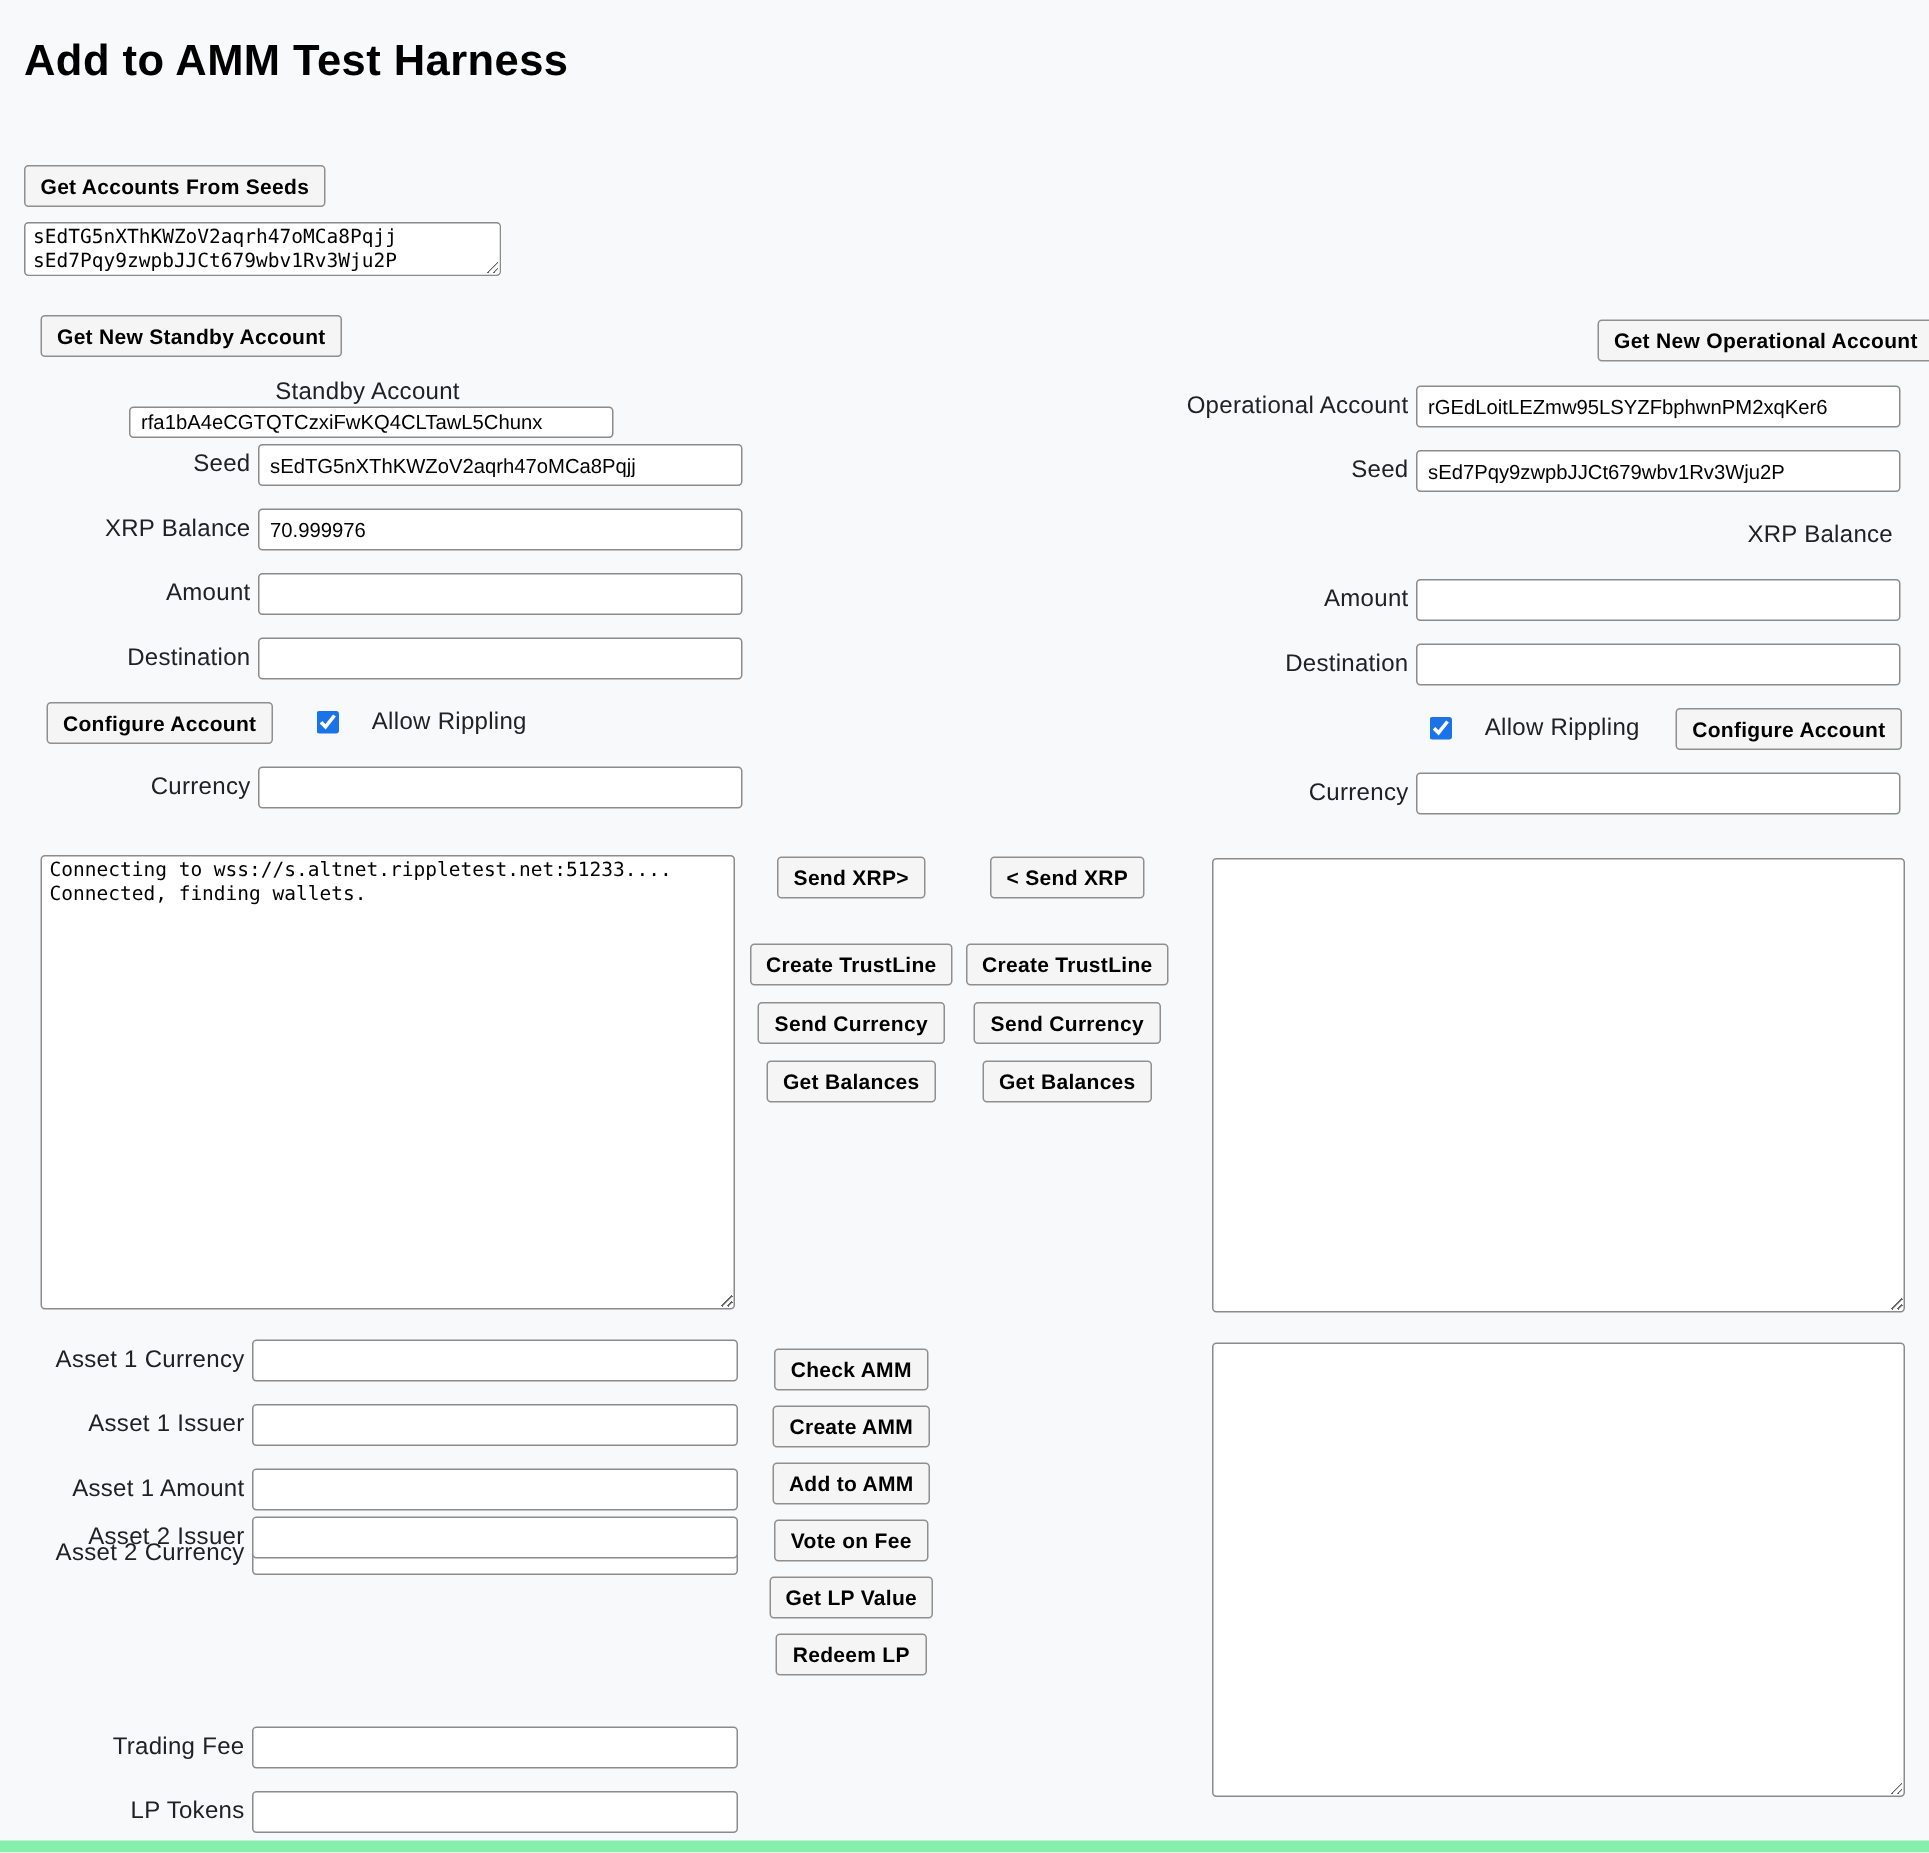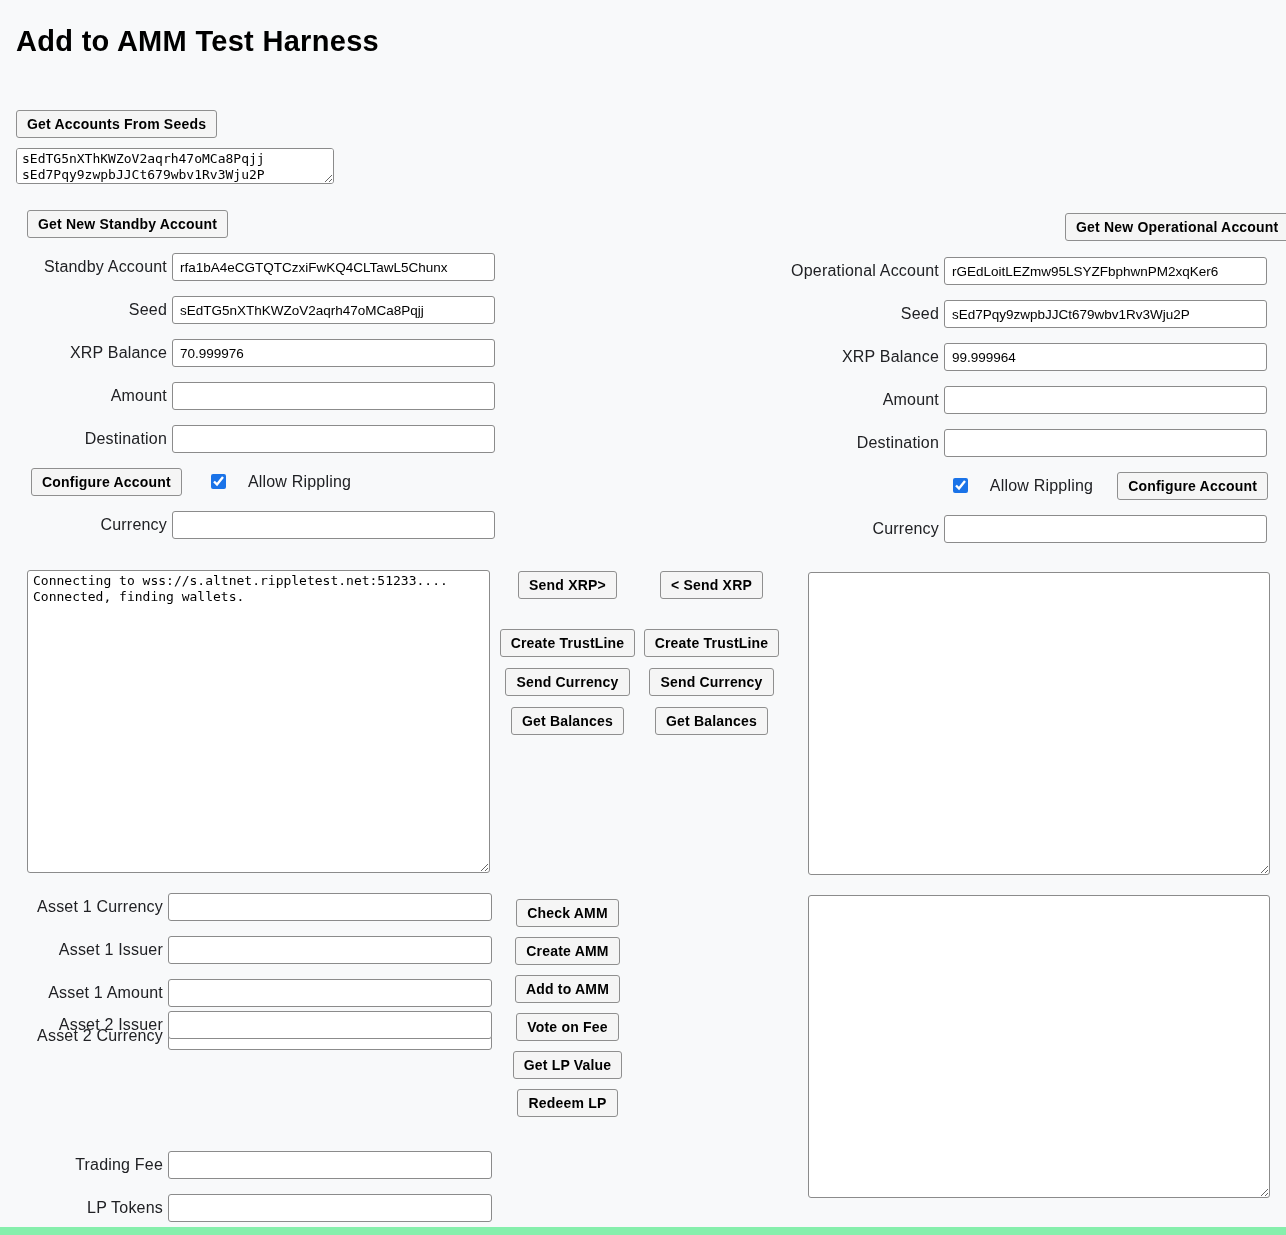--- a/index.html
+++ b/index.html
@@ -77,21 +77,21 @@
 
 
   <button class="btn abs" style="left:16px; top:110px;">Get Accounts From Seeds</button>
 
   <textarea class="abs" style="left: 16px; top: 148px; width: 318px; height: 36px;" spellcheck="false">sEdTG5nXThKWZoV2aqrh47oMCa8Pqjj
 sEd7Pqy9zwpbJJCt679wbv1Rv3Wju2P</textarea>
 
   <button class="btn abs" style="left:27px; top:210px;">Get New Standby Account</button>
   <button class="btn abs" style="left:1065px; top:213px;">Get New Operational Account</button>
 
-  <div class="field-row" style="left:0; top:253px; width:495px;">
+  <div class="field-row" style="left:0; top:253px; width:495px;flex-direction:column;">
     <label>Standby Account</label>
     <input class="ti" value="rfa1bA4eCGTQTCzxiFwKQ4CLTawL5Chunx" style="">
   </div>
   <div class="field-row" style="left:0; top:296px; width:495px;">
     <label>Seed</label>
     <input class="ti" value="sEdTG5nXThKWZoV2aqrh47oMCa8Pqjj" style="">
   </div>
   <div class="field-row" style="left:0; top:339px; width:495px;">
     <label>XRP Balance</label>
     <input class="ti" value="70.999976" style="">
@@ -117,21 +117,20 @@
   <div class="field-row" style="left:600px; top:257px; width:667px;">
     <label>Operational Account</label>
     <input class="ti" value="rGEdLoitLEZmw95LSYZFbphwnPM2xqKer6" style="">
   </div>
   <div class="field-row" style="left:600px; top:300px; width:667px;">
     <label>Seed</label>
     <input class="ti" value="sEd7Pqy9zwpbJJCt679wbv1Rv3Wju2P" style="">
   </div>
   <div class="field-row" style="left:600px; top:343px; width:667px;">
     <label>XRP Balance</label>
-    <input class="ti" value="99.999964" style="">
   </div>
   <div class="field-row" style="left:600px; top:386px; width:667px;">
     <label>Amount</label>
     <input class="ti" value="" style="">
   </div>
   <div class="field-row" style="left:600px; top:429px; width:667px;">
     <label>Destination</label>
     <input class="ti" value="" style="">
   </div>
   <div class="configure-row" style="right:18px; top:471px;">

